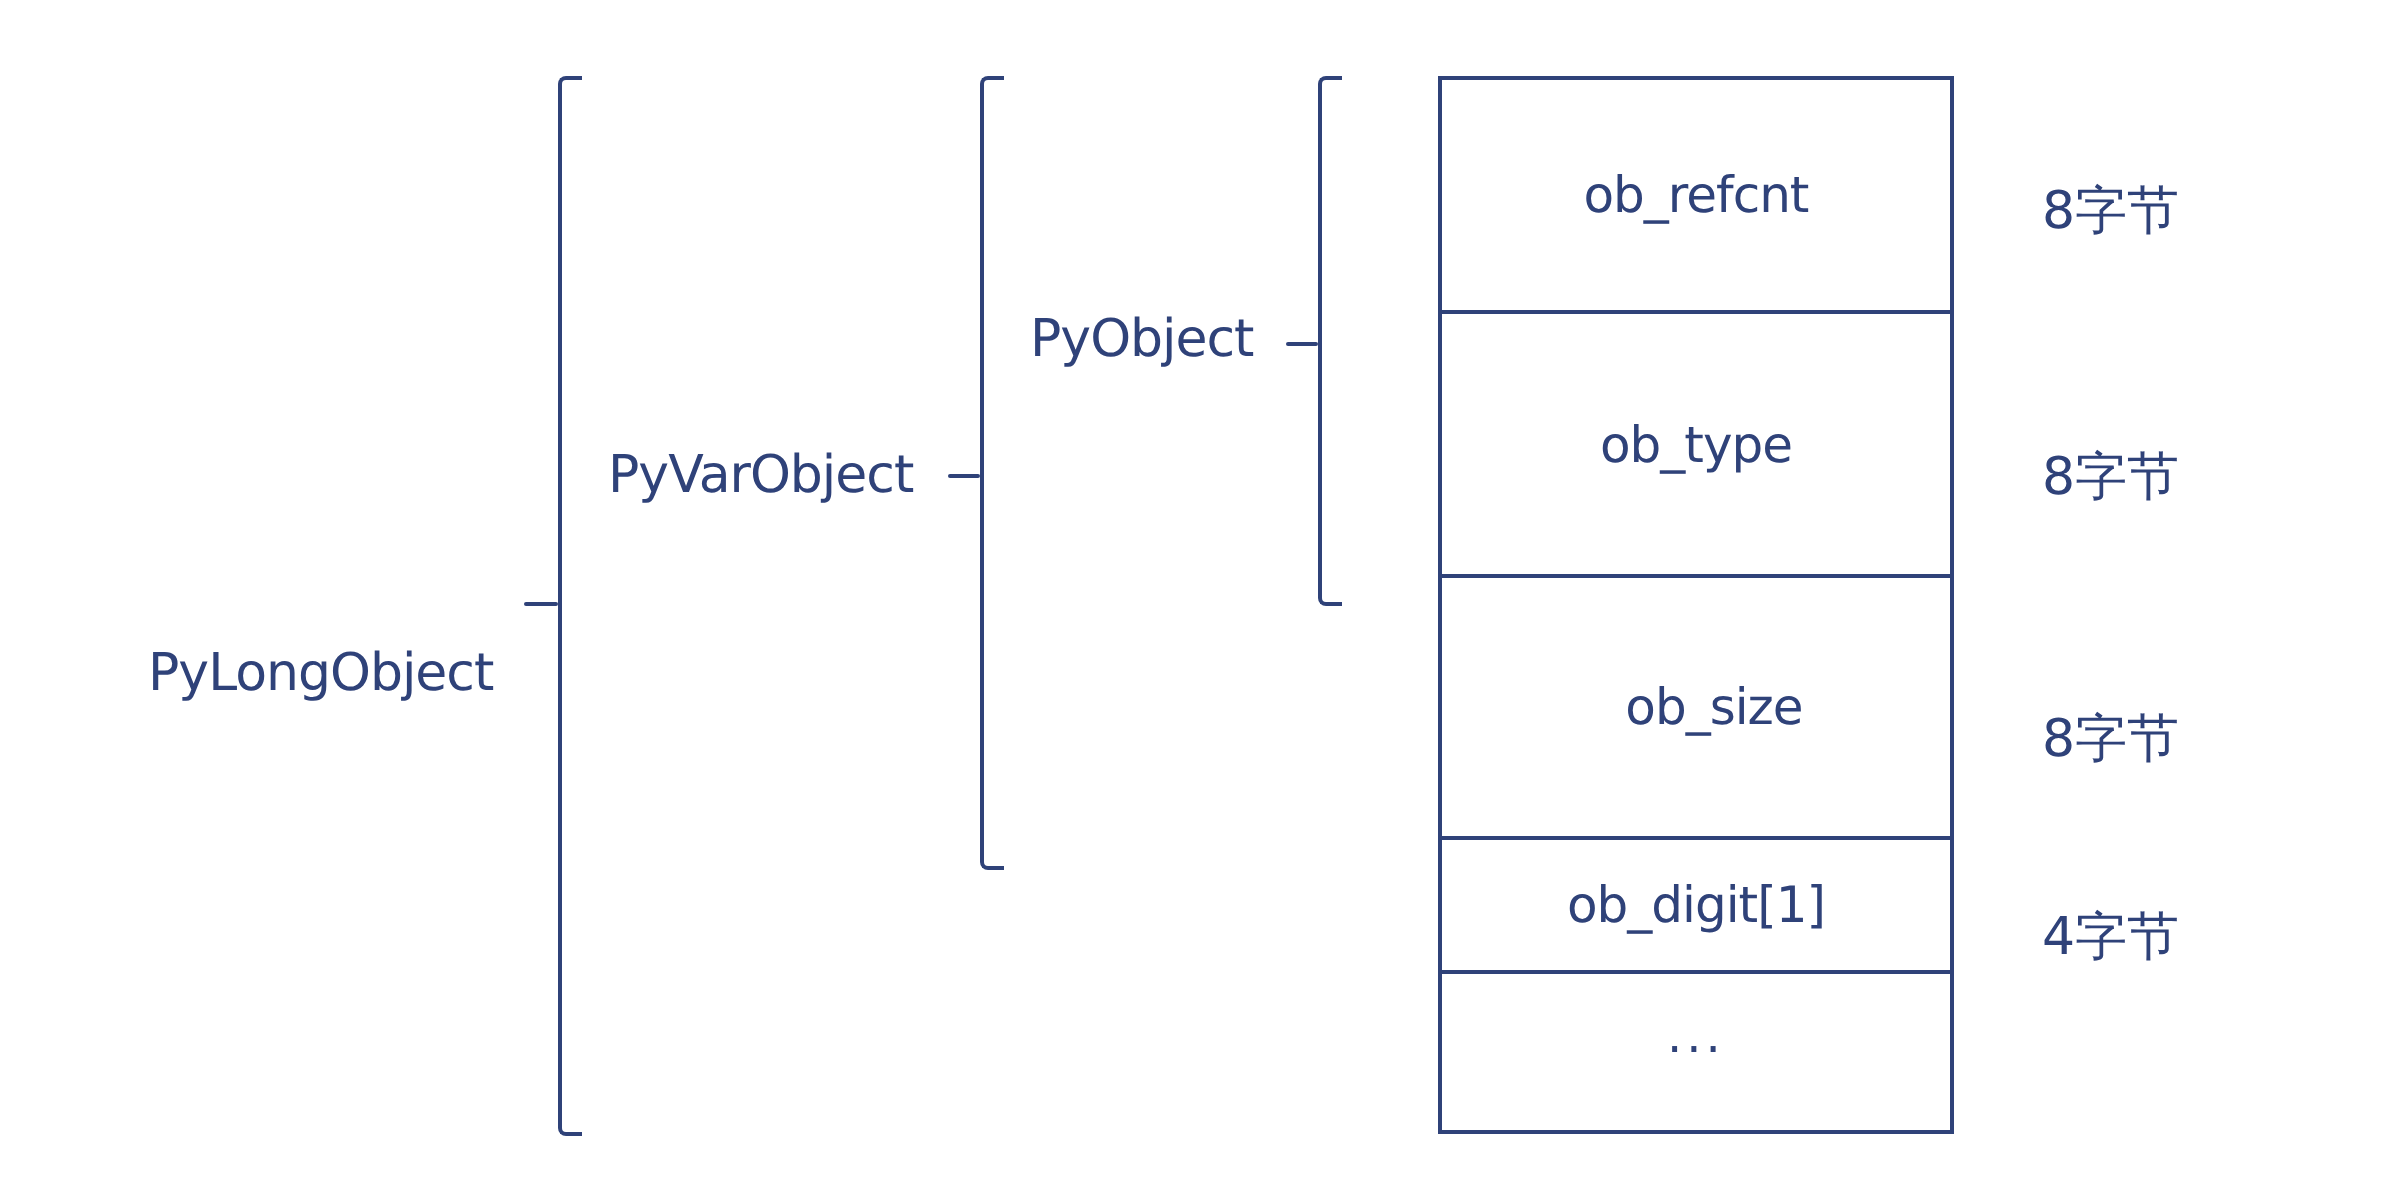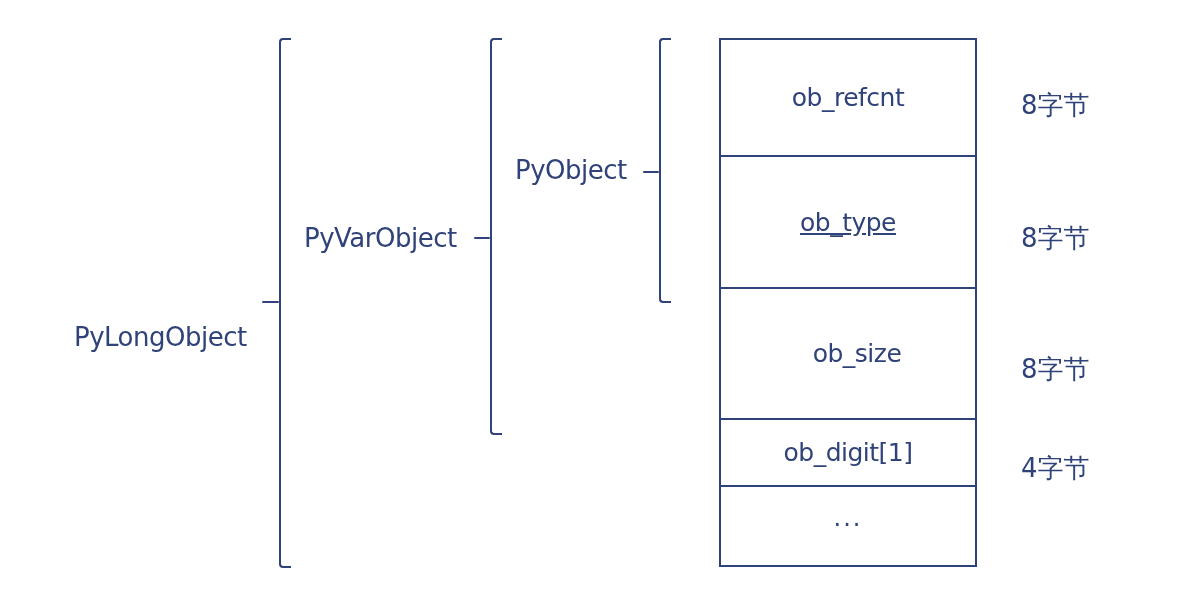--- a/index.html
+++ b/index.html
@@ -68,21 +68,21 @@
     display: flex;
     align-items: center;
     justify-content: center;
     font-size: 25px;
     letter-spacing: -0.5px;
     box-sizing: content-box;
     flex: 0 0 auto;
   }
   .mem-row + .mem-row { border-top: 2px solid #2f4279; }
   .row-0 { height: 115px; }
-  .row-1 { height: 130px; text-decoration: underline; }
+  .row-1 { height: 130px; }
   .row-2 { height: 129px; padding-left: 18px; }
   .row-3 { height: 65px; }
   .row-4 { height: 62px; font-size: 24px; letter-spacing: 2px; }
 
   
   .size-label {
     position: absolute;
     left: 1021px;
     font-size: 26px;
     white-space: nowrap;

